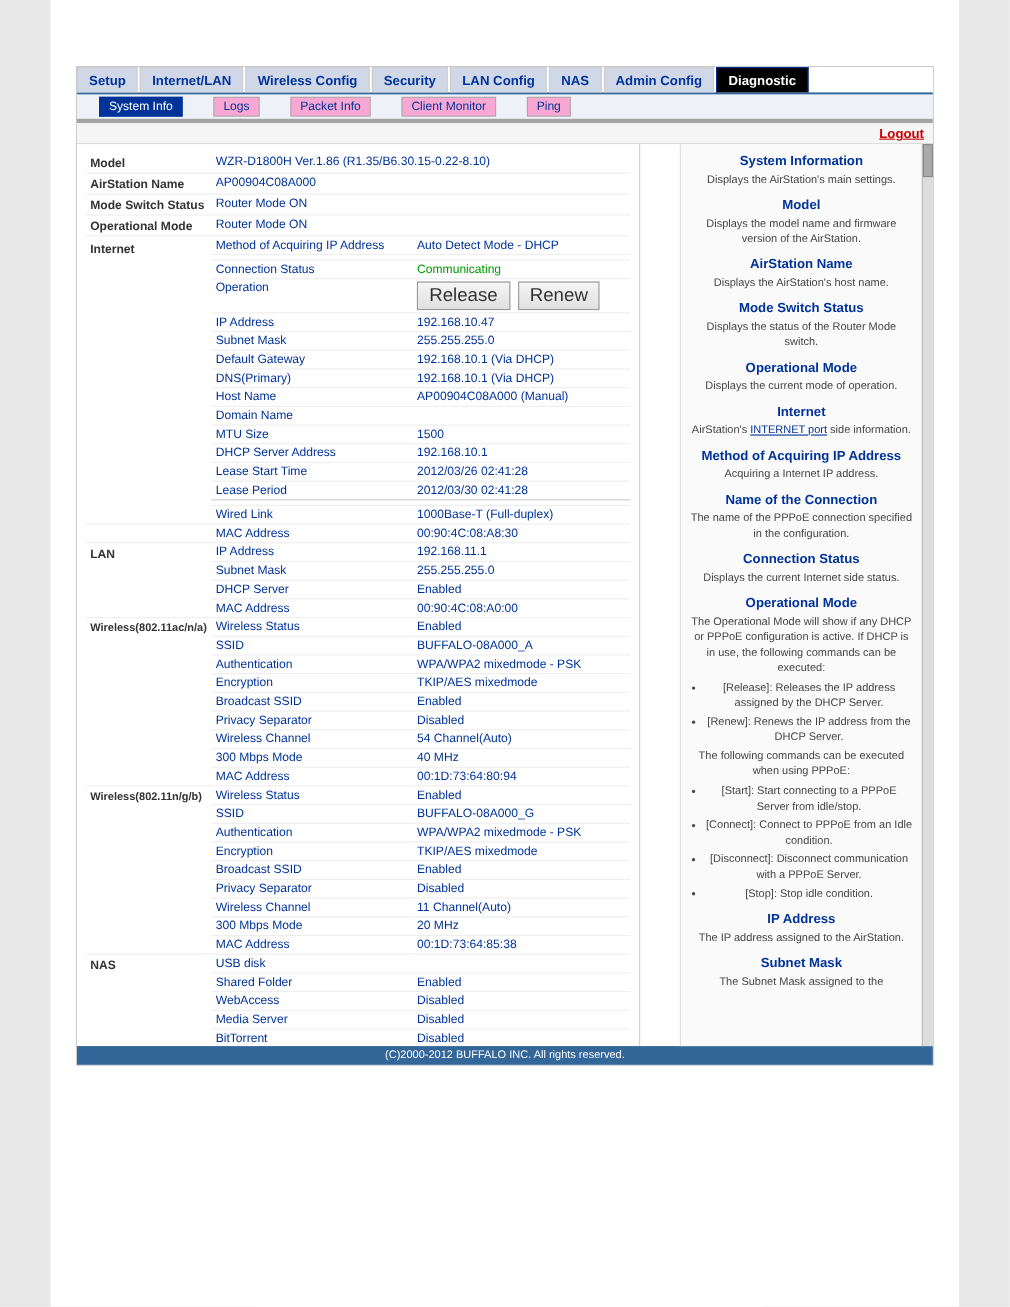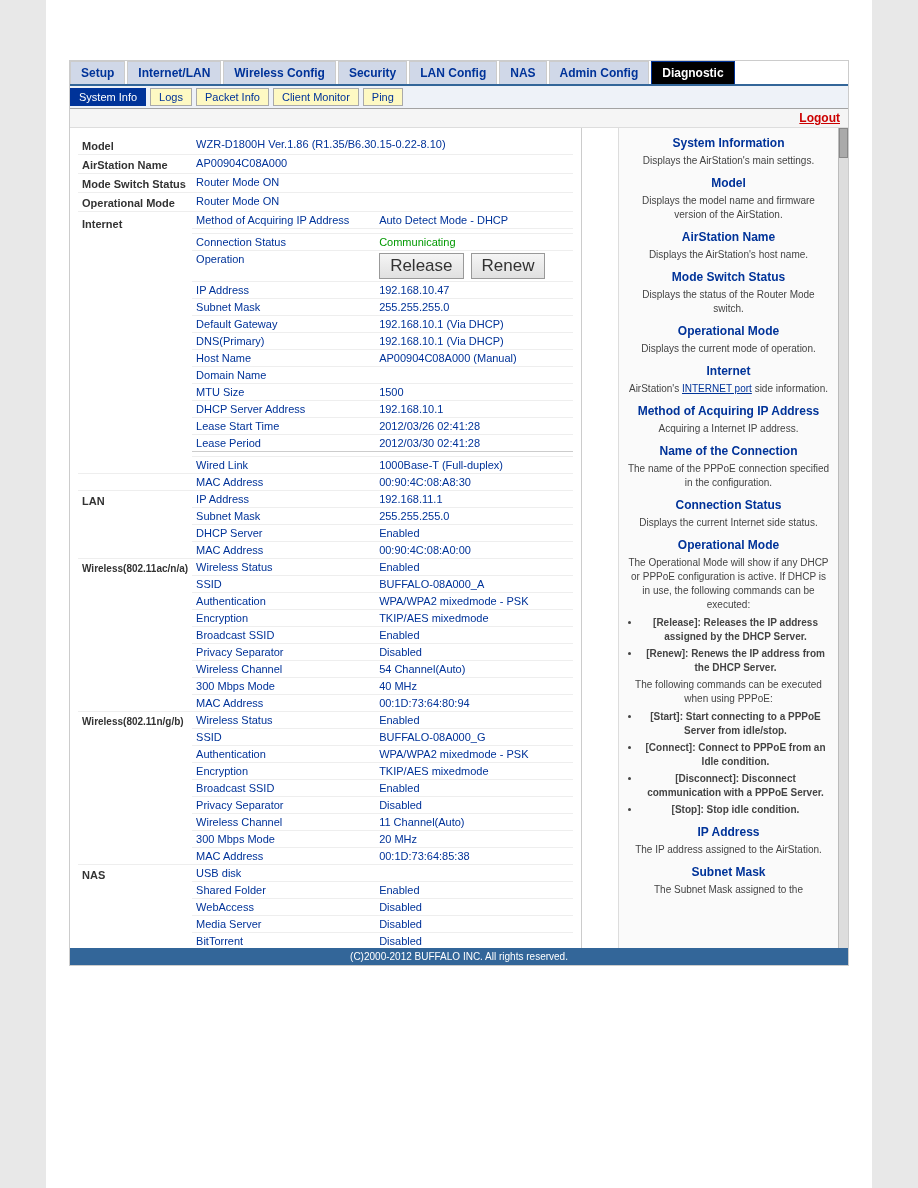--- a/index.html
+++ b/index.html
@@ -7,41 +7,41 @@
 
     .outer-wrapper { background: #fff; width: 826px; min-height: 1188px; margin: 0 auto; padding: 60px 0 40px 0; }
 
     .main-container { width: 780px; margin: 0 auto; border: 1px solid #ccc; background: #fff; }
 
     
     .tab-bar { display: flex; background: #fff; border-bottom: 2px solid #336699; }
     .tab { padding: 4px 10px; font-size: 12px; font-weight: bold; cursor: pointer; border: 1px solid #ccc; border-bottom: none; margin-right: 2px; background: #d0d8e8; color: #003399; text-decoration: none; }
     .tab.active { background: #000000; color: #fff; border-color: #003399; }
 
-    .sub-tab-bar { display: flex; background: #eef2f8; padding: 2px 0; border-bottom: 1px solid #a3a3a3; }
-    .sub-tab { padding: 2px 8px; font-size: 11px; cursor: pointer; color: #003399; margin-right: 4px; background: #fef9c3; border: 1px solid #aaa; }
+    .sub-tab-bar { display: flex; background: #eef2f8; padding: 2px 20px; border-bottom: 4px solid #a3a3a3; gap: 24px; }
+    .sub-tab { padding: 2px 8px; font-size: 11px; cursor: pointer; color: #003399; margin-right: 4px; background: #f9a8d4; border: 1px solid #aaa; }
     .sub-tab.active { background: #003399; color: #fff; border-color: #003399; }
 
     .logout-bar { text-align: right; padding: 2px 8px; background: #f5f5f5; border-bottom: 1px solid #ddd; }
     .logout-link { color: #cc0000; font-weight: bold; font-size: 12px; cursor: pointer; text-decoration: underline; }
 
     
     .content-area { display: flex; gap: 36px; }
 
     
     .left-panel { flex: 1; padding: 8px; border-right: 1px solid #ccc; overflow-y: auto; max-height: 820px; }
 
     
     .right-panel { width: 220px; padding: 8px; font-size: 11px; color: #333; overflow-y: auto; max-height: 820px; border-left: 1px solid #ddd; background: #fafafa; }
 
     .right-panel h3 { font-size: 12px; font-weight: bold; color: #003399; margin-bottom: 4px; margin-top: 8px; }
     .right-panel h3:first-child { margin-top: 0; }
     .right-panel p { font-size: 10px; color: #444; margin-bottom: 4px; line-height: 1.4; }
     .right-panel ul { margin-left: 14px; font-size: 10px; color: #444; }
-    .right-panel ul li { margin-bottom: 3px; line-height: 1.4; font-weight: bold; }
+    .right-panel ul li { margin-bottom: 3px; line-height: 1.4; }
     .right-panel a { color: #003399; text-decoration: underline; }
 
     
     .info-table { width: 100%; border-collapse: collapse; font-size: 11px; }
     .info-table td { padding: 2px 4px; vertical-align: top; border: none; }
     .info-table tr { border-bottom: 1px solid #eee; }
     .info-table .section-label { font-weight: bold; color: #333; width: 110px; vertical-align: top; padding-top: 4px; }
     .info-table .sub-label { color: #003399; padding-left: 4px; }
     .info-table .value { color: #003399; }
     .info-table .value.green { color: #009900; margin-top: 25px; }

